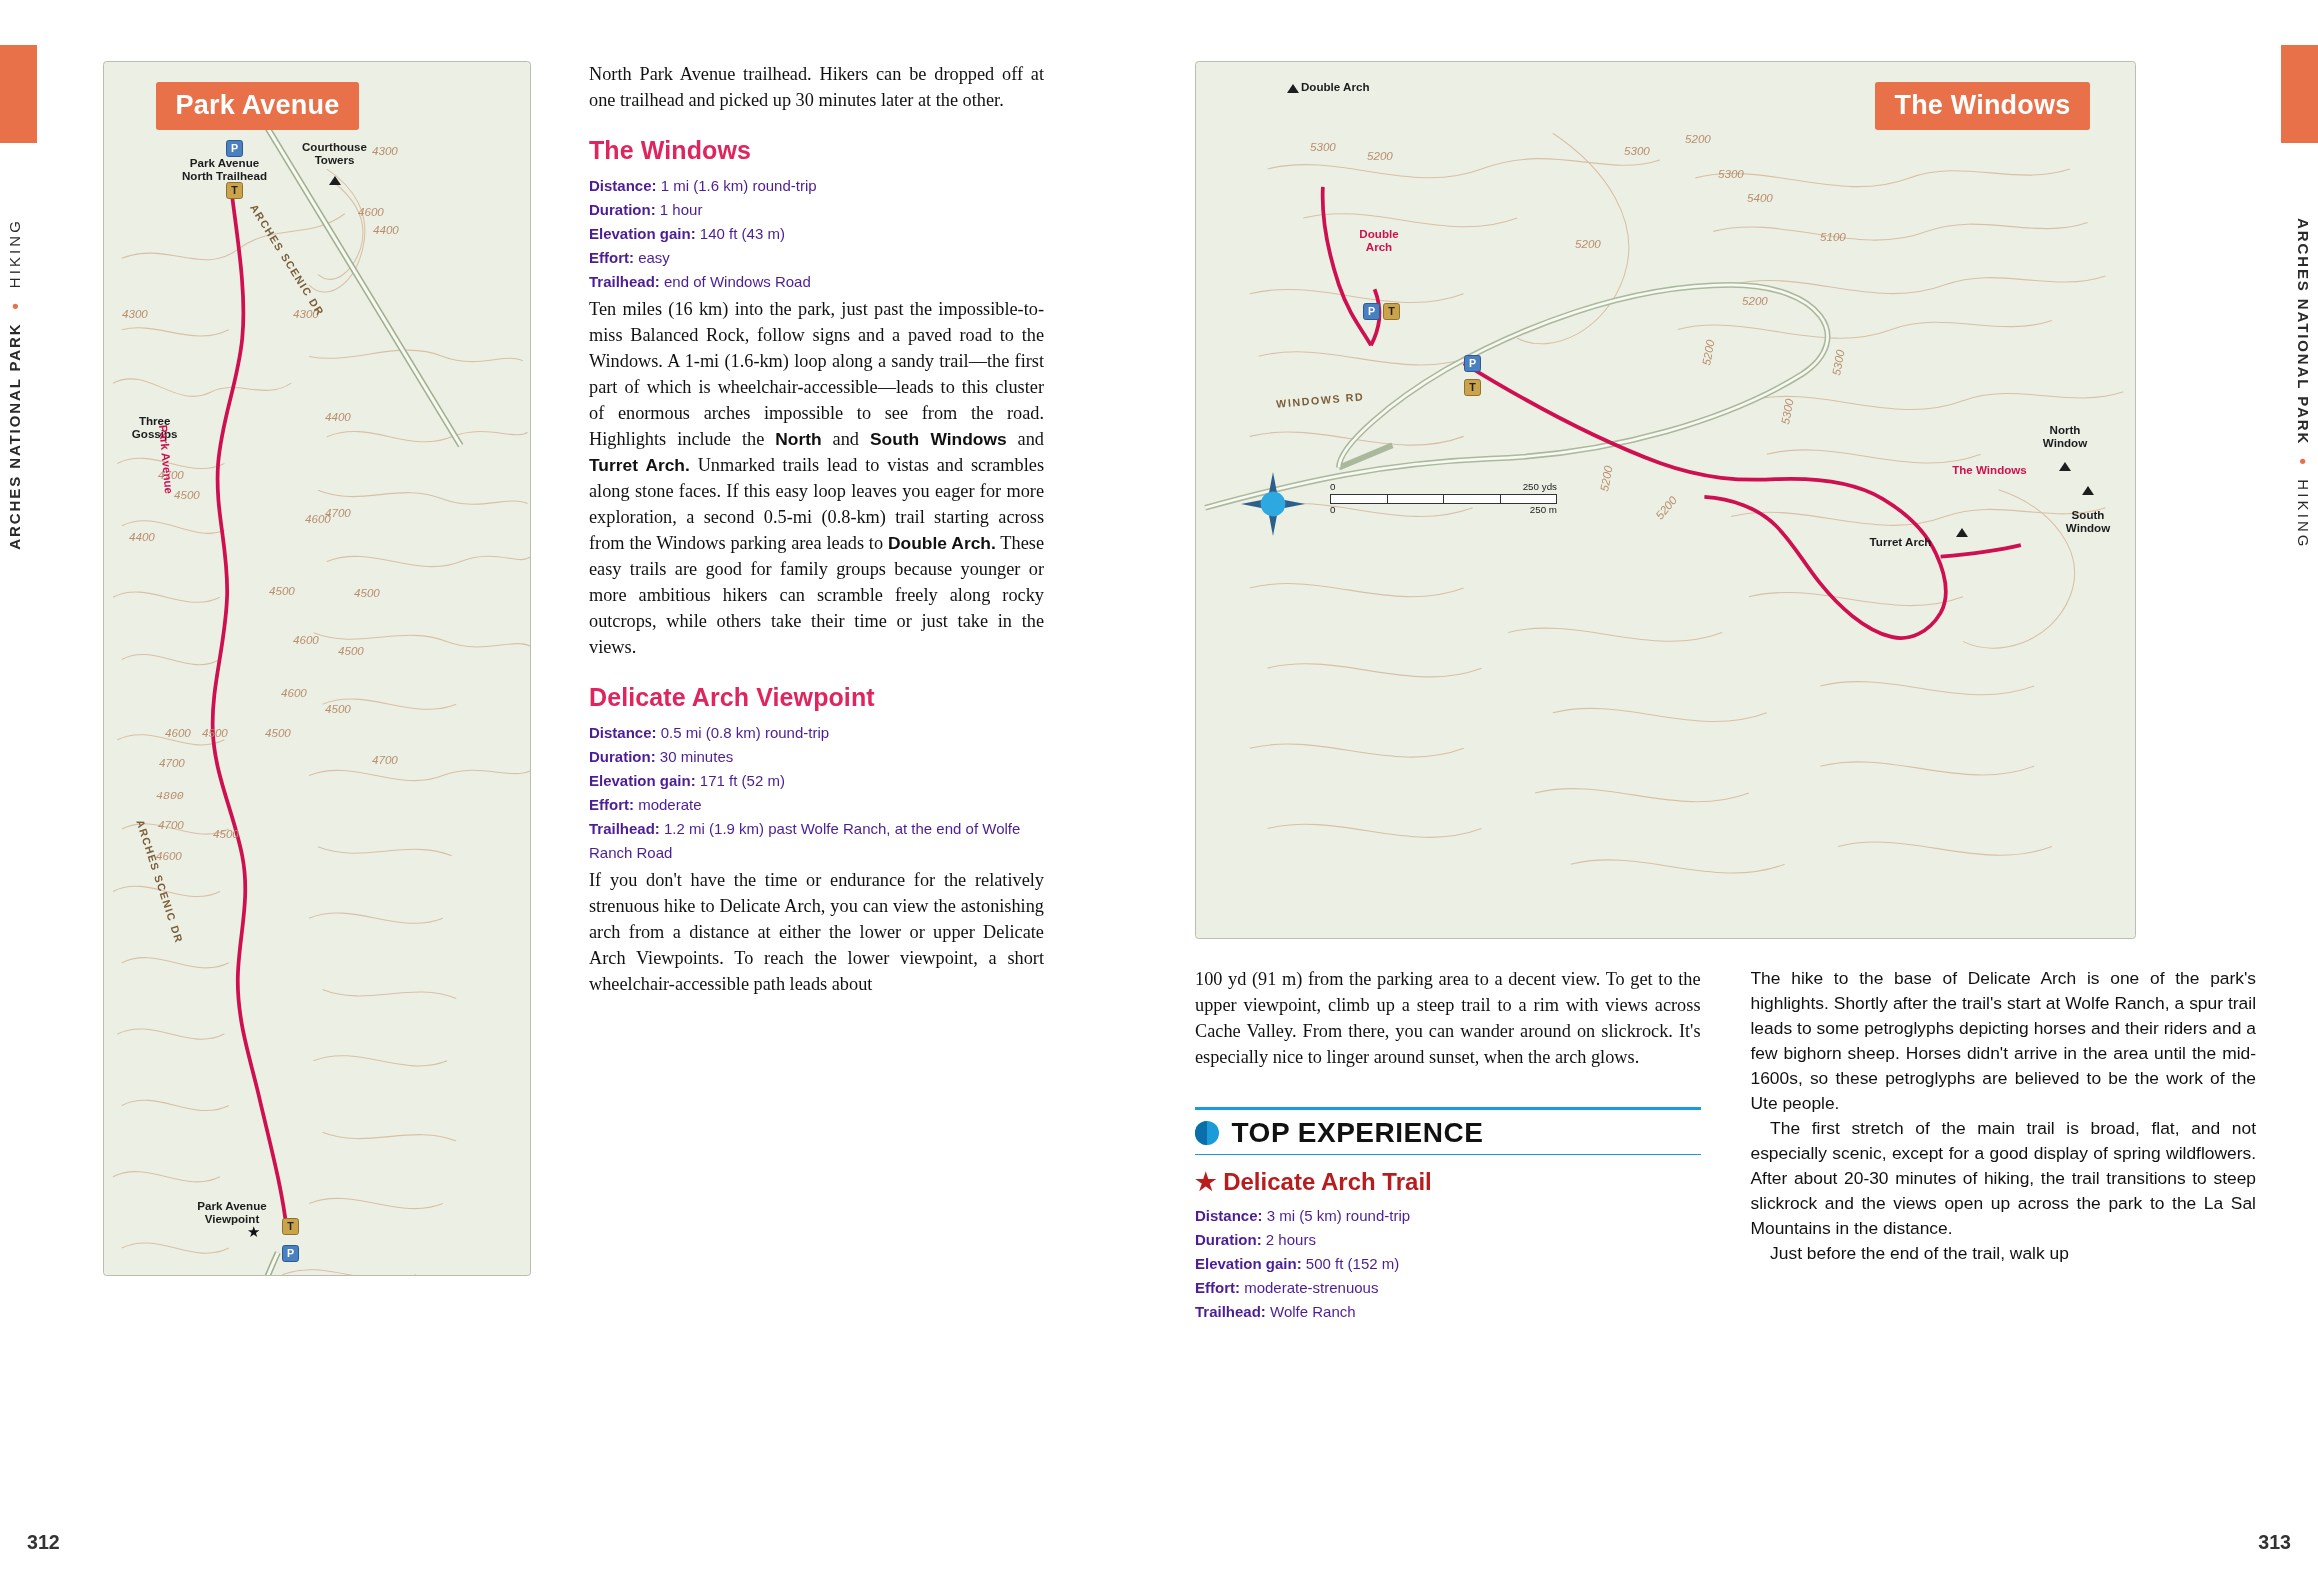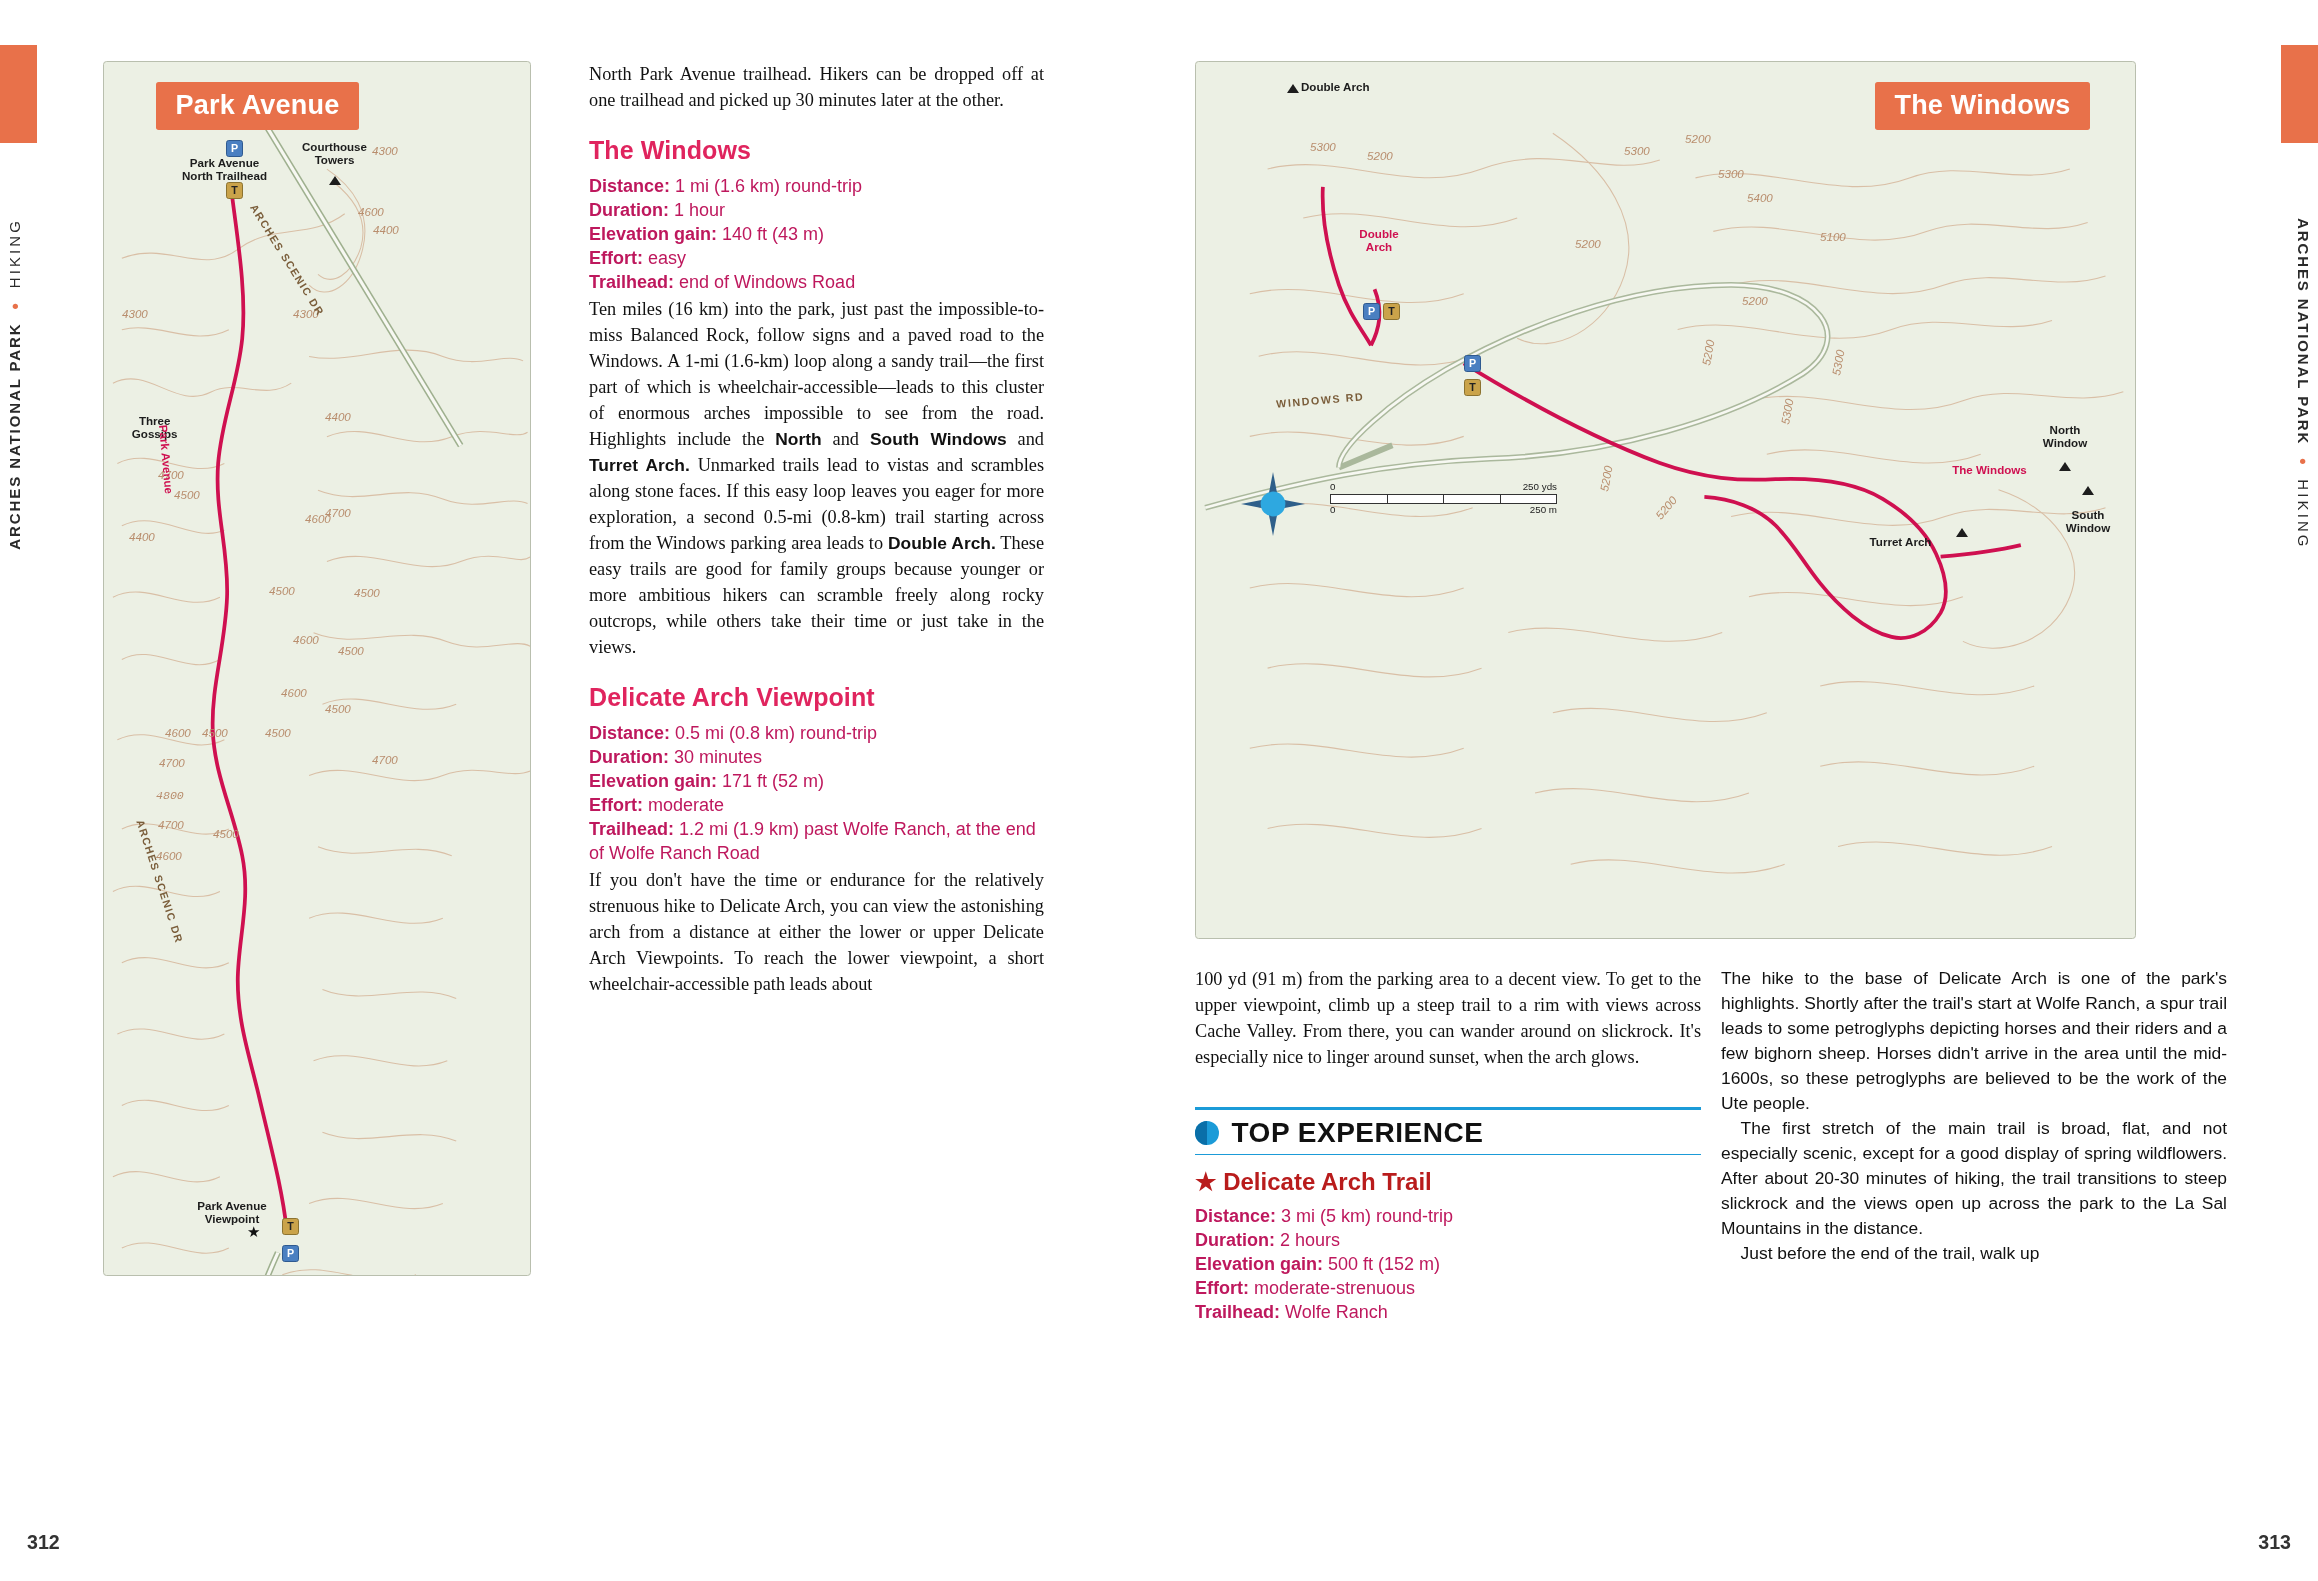--- a/index.html
+++ b/index.html
@@ -115,29 +115,29 @@
     text-align: justify;
   }
   .body-text p { margin: 0 0 0 0; }
   h2.sec {
     font-family: "Liberation Sans", sans-serif;
     color: #e0245e; font-size: 25px; font-weight: 700;
     margin: 23px 0 9px 0; letter-spacing: 0.1px;
   }
   .stat {
     font-family: "Liberation Sans", sans-serif;
-    font-size: 18px; line-height: 24px; color: #be185d;
+    font-size: 15px; line-height: 24px; color: #4c1d95;
   }
   .stat b { font-weight: 700; }
   .stat .val { font-weight: 400; }
   .body-text b { font-family: "Liberation Sans", sans-serif; font-weight: 700; font-size: 17.4px; }
 
   
   .right-inner { position: absolute; left: 36px; top: 61px; width: 1061px; }
-  .col2 { display: flex; gap: 20px; margin-top: 27px; }
+  .col2 { display: flex; gap: 50px; margin-top: 27px; }
   .col2 > div { width: 506px; }
   .sans-body {
     font-family: "Liberation Sans", sans-serif;
     font-size: 17.4px; line-height: 25px; color: #111; text-align: justify;
   }
   .sans-body p { margin: 0; }
   .sans-body p.indent { text-indent: 19.6px; }
 
   .topexp-rule { border-top: 3.6px solid #1b9bd8; margin-bottom: 7.1px; }
   .topexp-head {

